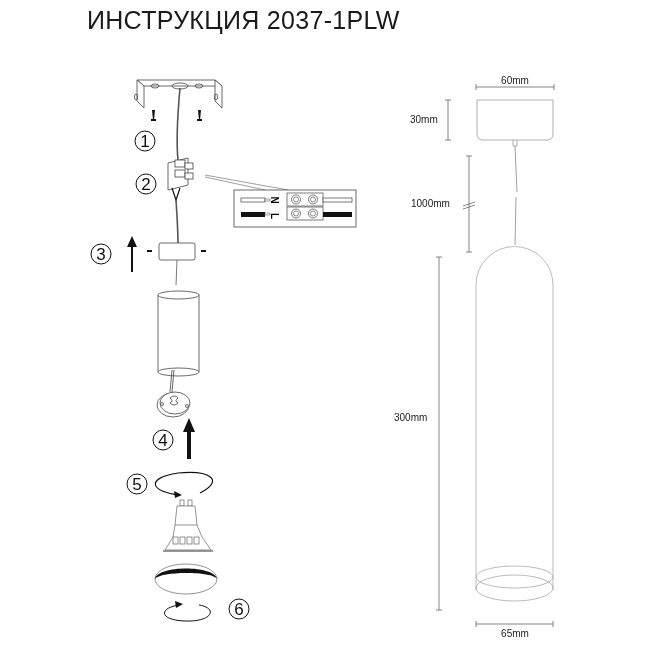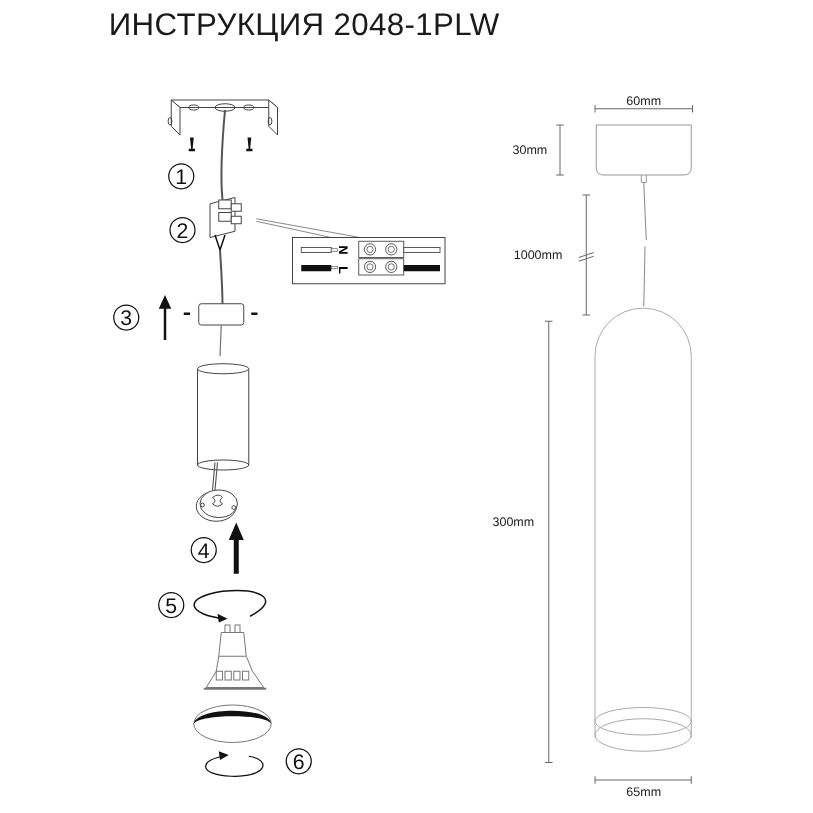--- a/index.html
+++ b/index.html
@@ -5,21 +5,21 @@
   html, body { margin:0; padding:0; background:#fff; }
   body { width:650px; height:650px; position:relative; overflow:hidden; font-family:"Liberation Sans", sans-serif; color:#111; }
   .title { position:absolute; left:87px; top:6px; font-size:25px; letter-spacing:0.3px; color:#1a1a1a; font-weight:normal; }
   svg { position:absolute; left:0; top:0; }
   .dim { font-family:"Liberation Sans", sans-serif; font-size:10px; fill:#222; }
   .step { font-family:"Liberation Sans", sans-serif; font-size:17px; fill:#111; }
 </style>
 </head>
 <body>
 
-<div class="title">ИНСТРУКЦИЯ 2048-1PLW</div>
+<div class="title">ИНСТРУКЦИЯ 2037-1PLW</div>
 
 <svg width="650" height="650" viewBox="0 0 650 650">
 
   <g fill="none" stroke="#444" stroke-width="0.8">
     <polygon points="137,80 215,80 222,86 144,86" fill="#fff"></polygon>
     <polygon points="137,80 144,86 144,108 137,101" fill="#fff"></polygon>
     <polygon points="215,80 222,86 222,108 215,101" fill="#fff"></polygon>
     <ellipse cx="180" cy="86" rx="8" ry="3"></ellipse>
     <ellipse cx="155" cy="86" rx="4" ry="2"></ellipse>
     <ellipse cx="199" cy="86" rx="4" ry="2"></ellipse>

